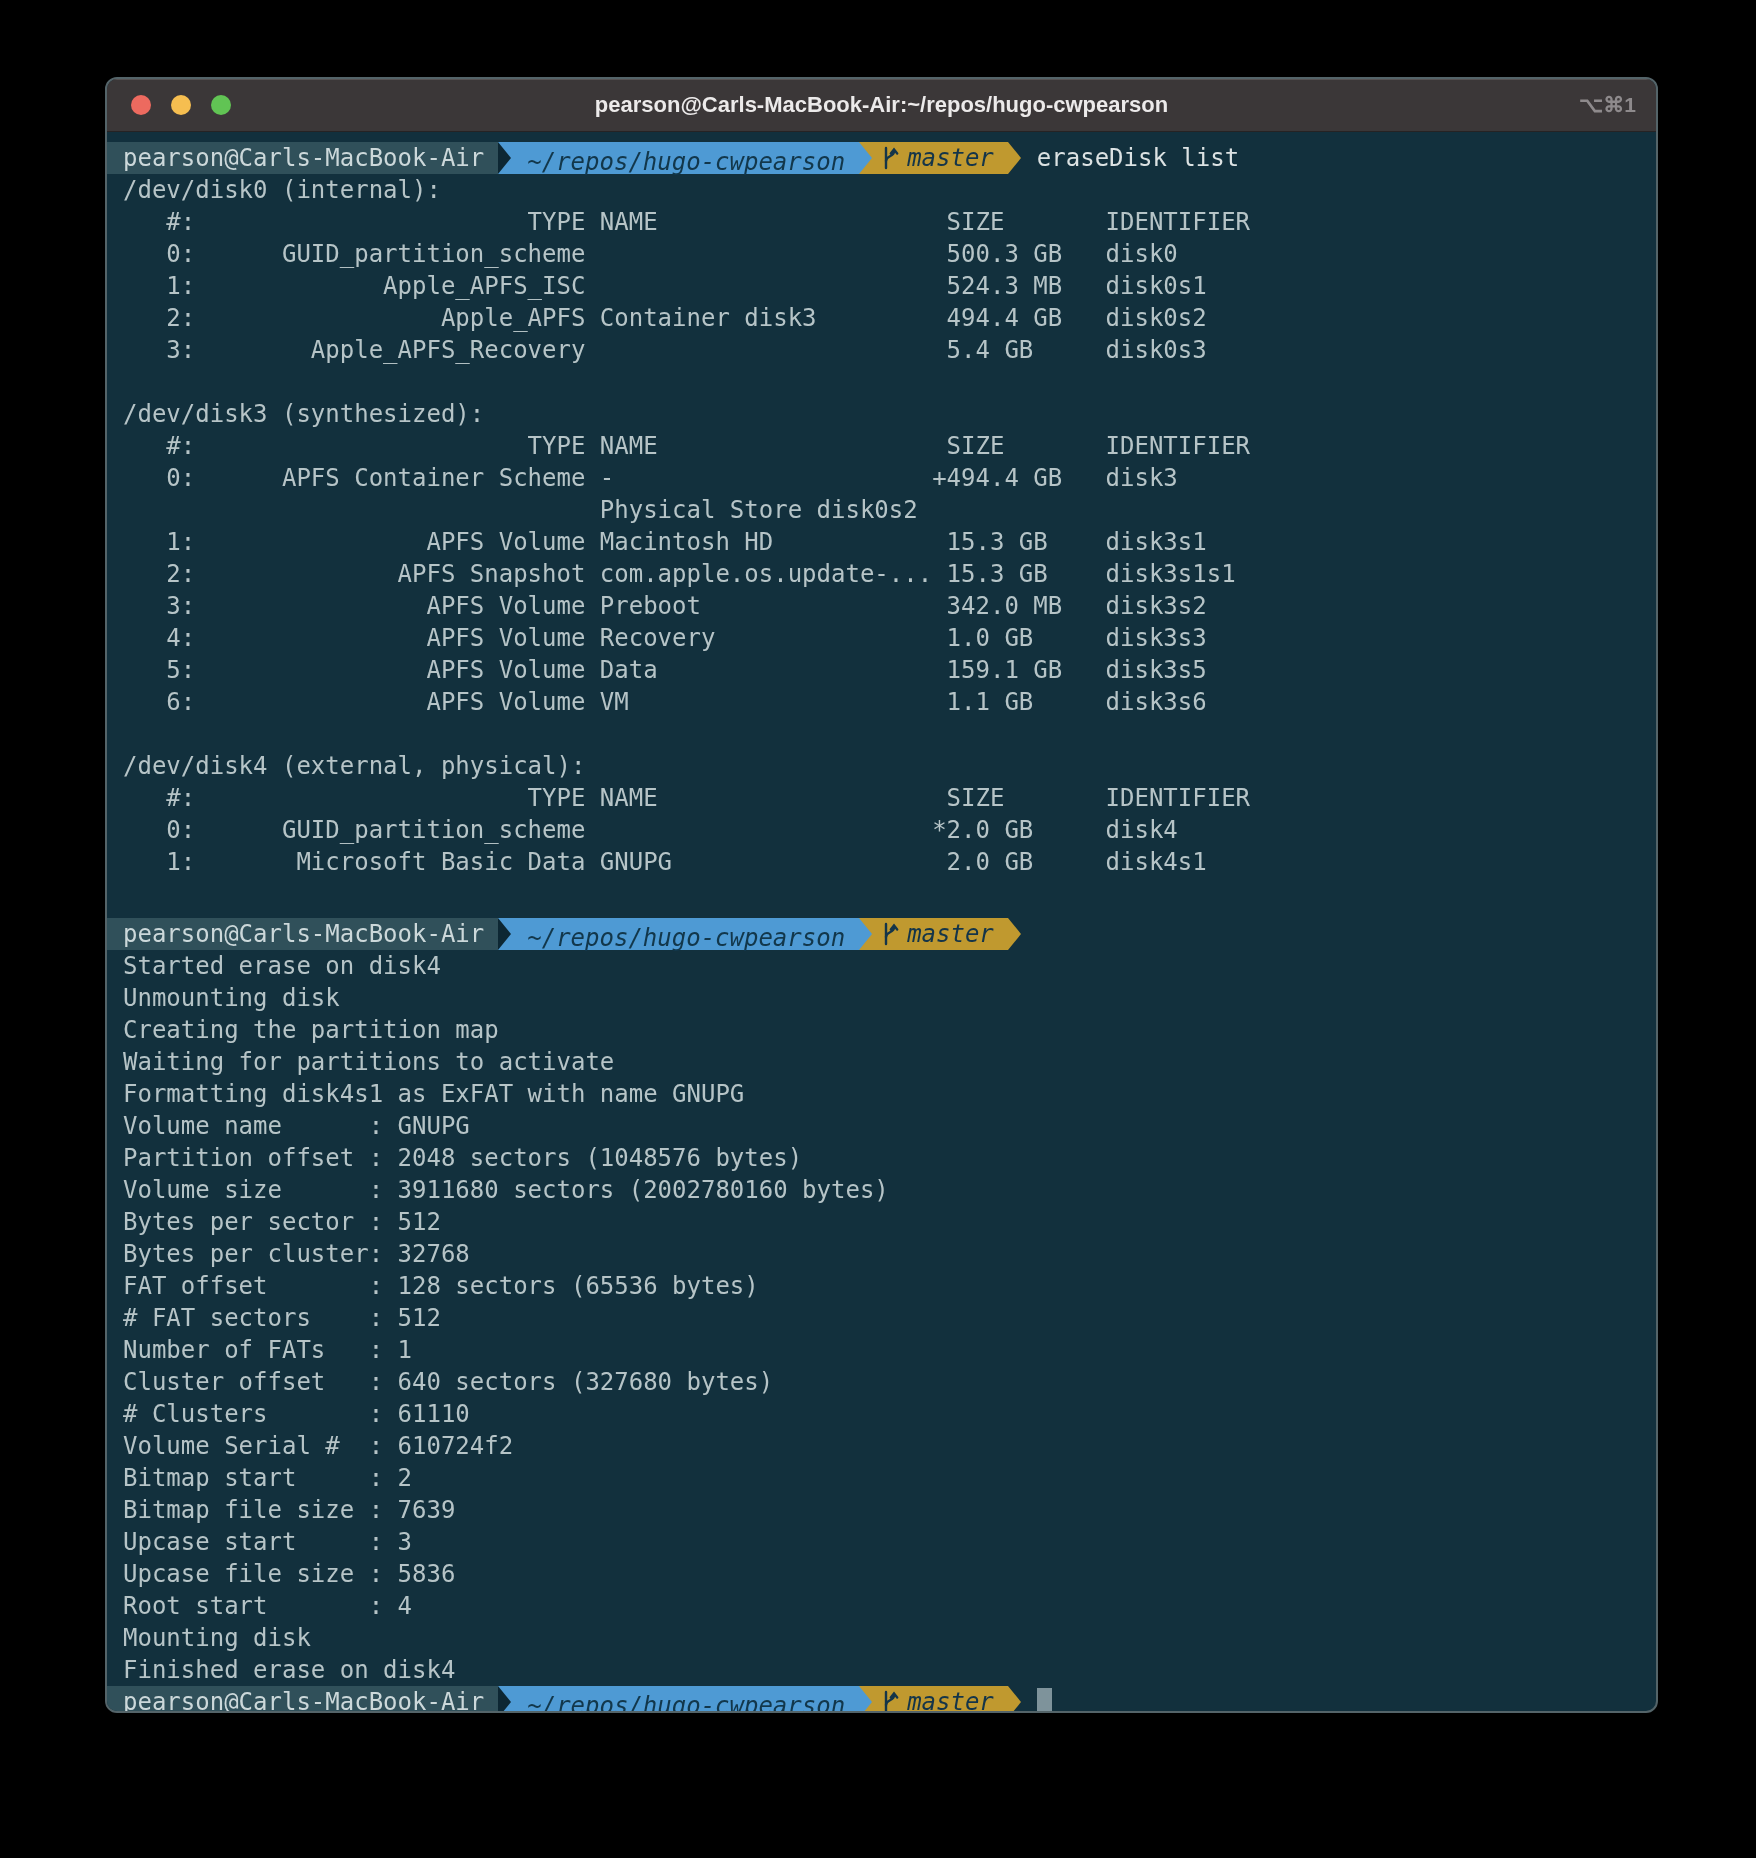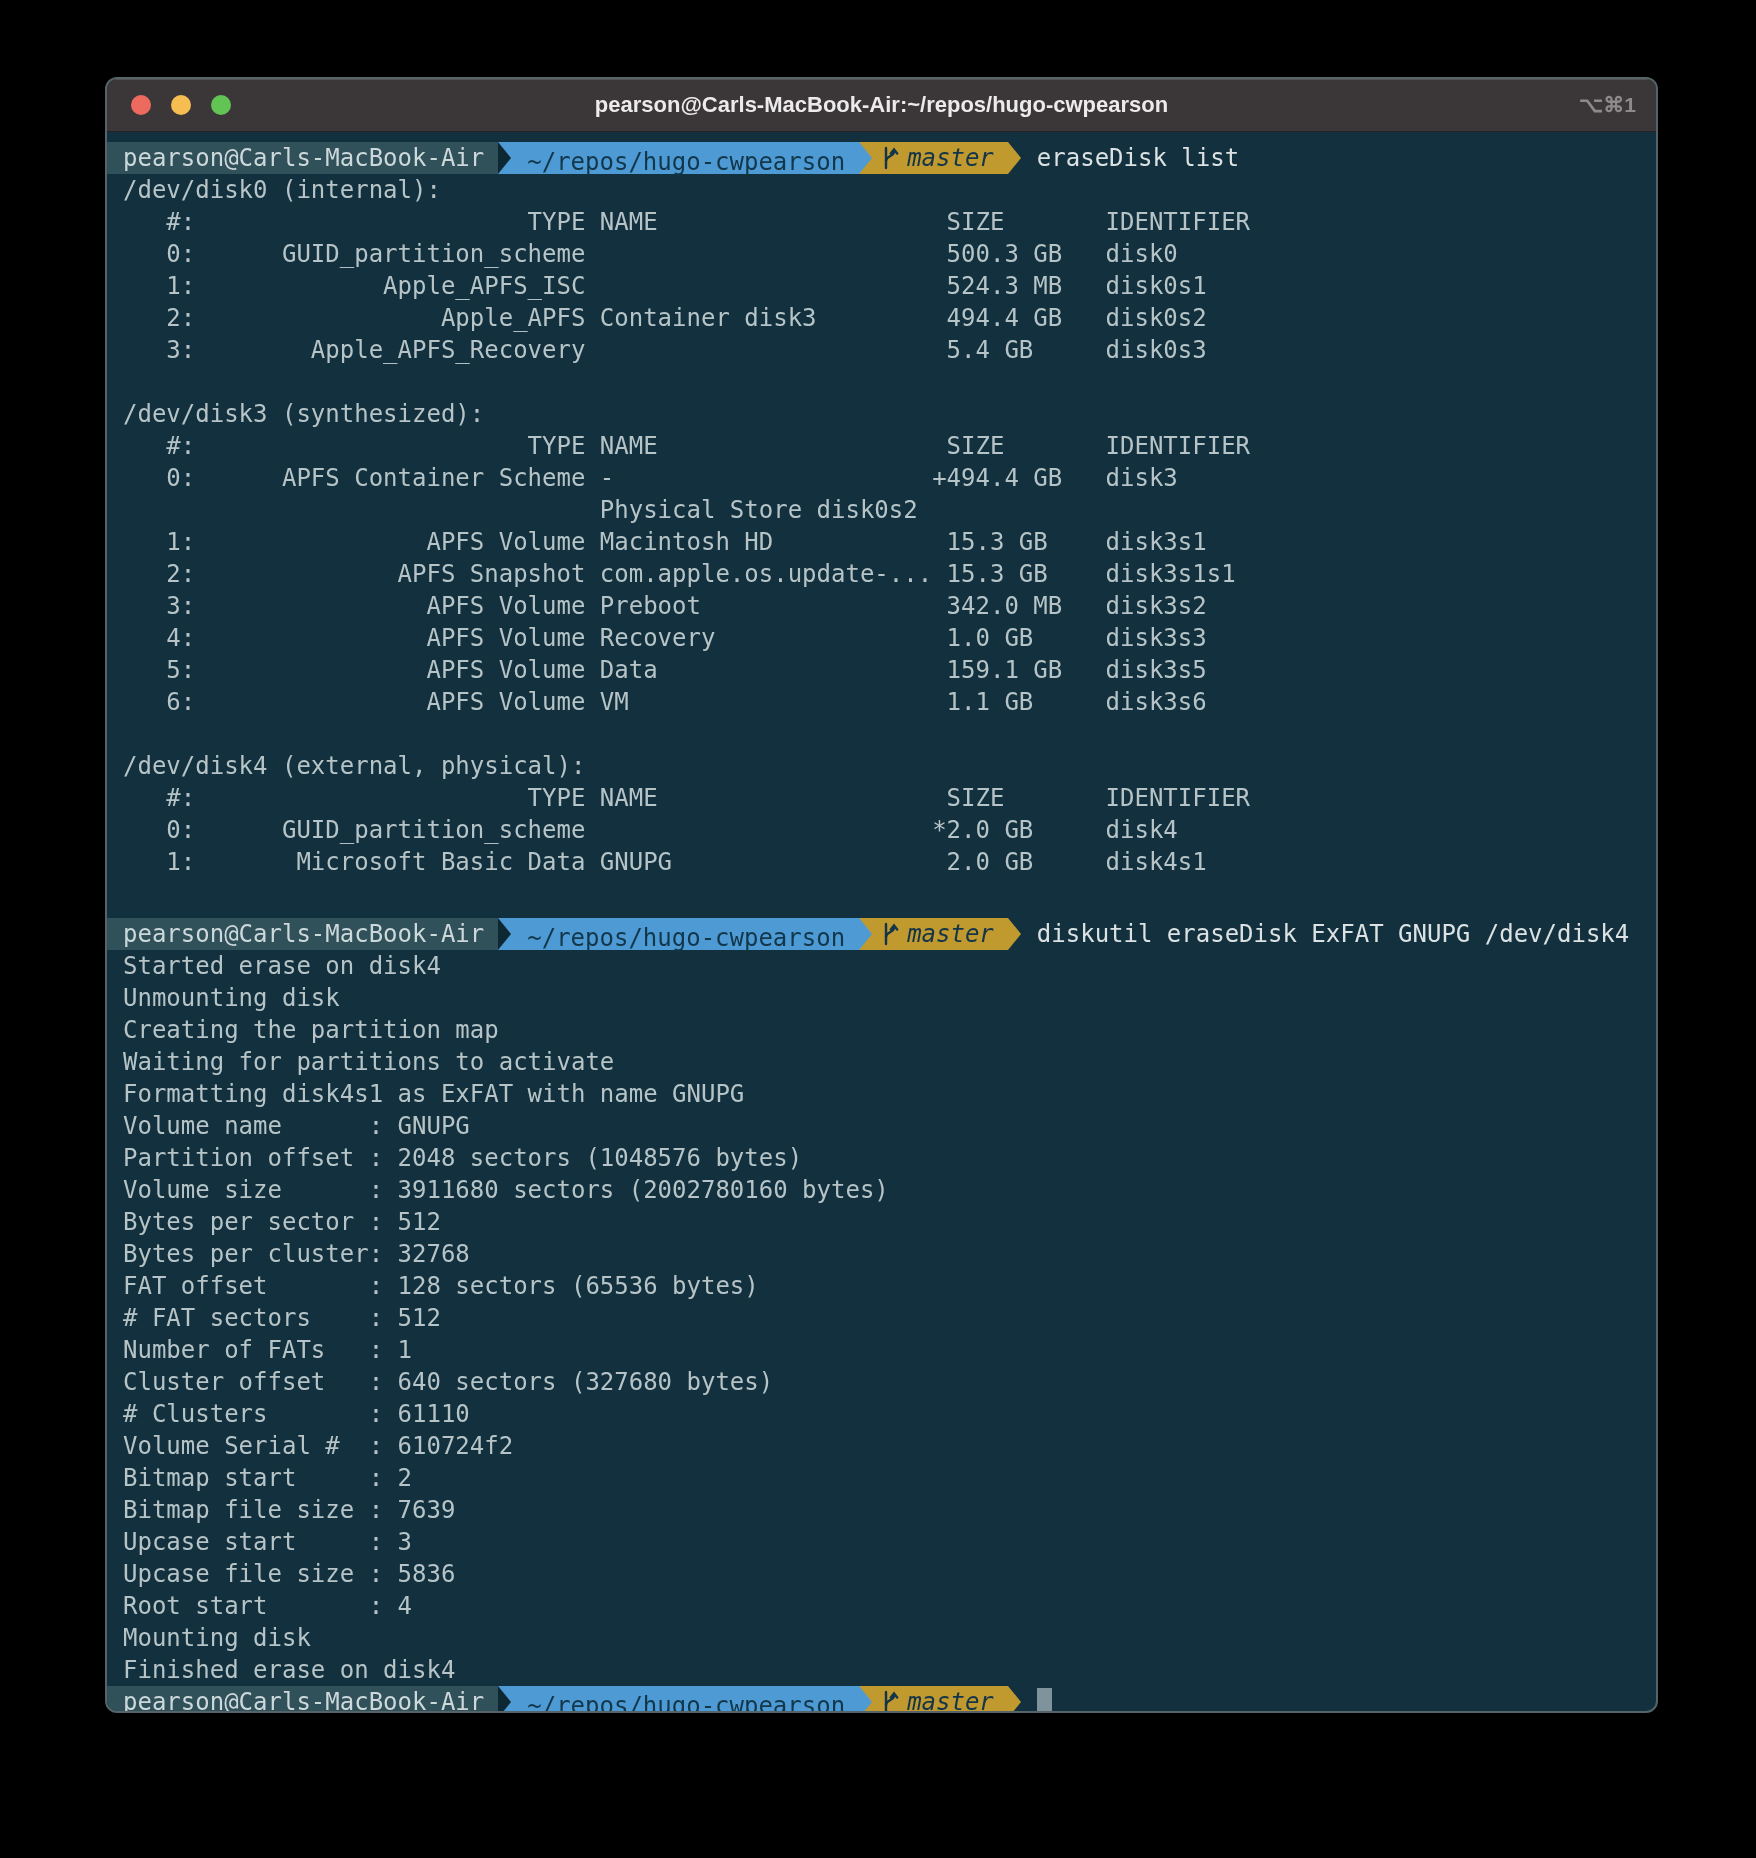--- a/index.html
+++ b/index.html
@@ -34,21 +34,21 @@
     font-size:24px;line-height:32px;color:#b6c4c7;
   }
   pre{
     margin:0;font-family:inherit;font-size:inherit;line-height:inherit;
     color:#b6c4c7;white-space:pre;
   }
   pre.gap{margin-bottom:40px;}
   .prow{display:flex;align-items:stretch;height:32px;margin-left:-16px;white-space:pre;}
   .seg{display:flex;align-items:center;}
   .seg1{background:#30505a;color:#ccd8da;padding:0 14px 0 16px;}
-  .seg2{background:#4e9ad4;color:#12374b;padding:8px 14px 0 16px;}
+  .seg2{background:#4e9ad4;color:#12374b;padding:8px 14px 0 16px;font-style:italic;}
   .seg3{background:#c0992f;color:#143549;padding:0 14px 0 8px;font-style:italic;}
   .arr{width:0;height:0;
        border-top:16px solid transparent;border-bottom:16px solid transparent;
        border-left:13px solid transparent;}
   .arr1{border-left-color:#0d2733;background:#4e9ad4;}
   .arr2{border-left-color:#4e9ad4;background:#c0992f;}
   .arr3{border-left-color:#c0992f;background:transparent;}
   .cmd{color:#dce2e3;padding-left:16px;line-height:32px;}
   .giticon{margin-right:7px;display:block;}
   .cursor{width:15px;height:28px;background:#7e939b;margin:2px 0 0 16px;display:block;}
@@ -121,21 +121,20 @@
         <svg class="giticon" width="20" height="26" viewBox="0 0 20 26">
           <g fill="none" stroke="#143549" stroke-width="2.4" stroke-linecap="round">
             <path d="M6 3 v20"></path>
             <path d="M6 16 C 6 10.5, 14 12, 14 6.5"></path>
             <path d="M10.8 8.5 L14 4.5 L17.2 8.5"></path>
           </g>
         </svg>
         <span>master</span>
       </span>
       <span class="arr arr3"></span>
-      <span class="cmd">diskutil eraseDisk ExFAT GNUPG /dev/disk4</span>
     </div>
 
     <pre>Started erase on disk4
 Unmounting disk
 Creating the partition map
 Waiting for partitions to activate
 Formatting disk4s1 as ExFAT with name GNUPG
 Volume name      : GNUPG
 Partition offset : 2048 sectors (1048576 bytes)
 Volume size      : 3911680 sectors (2002780160 bytes)

